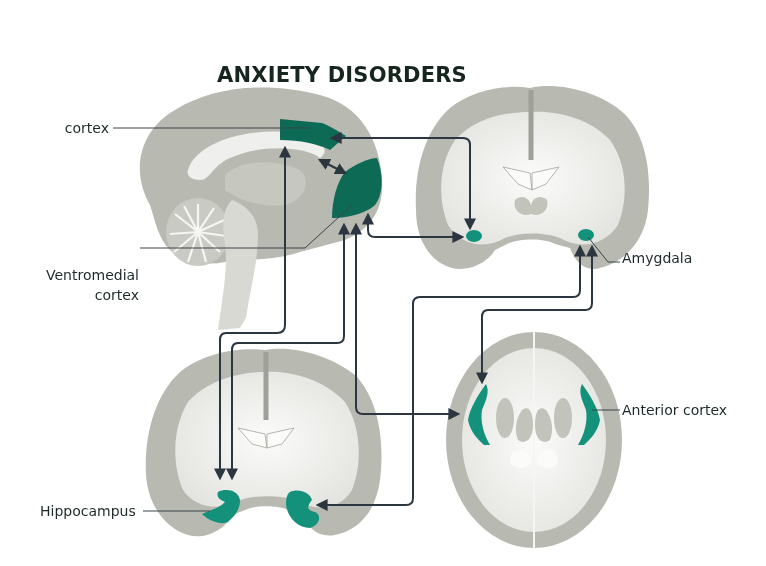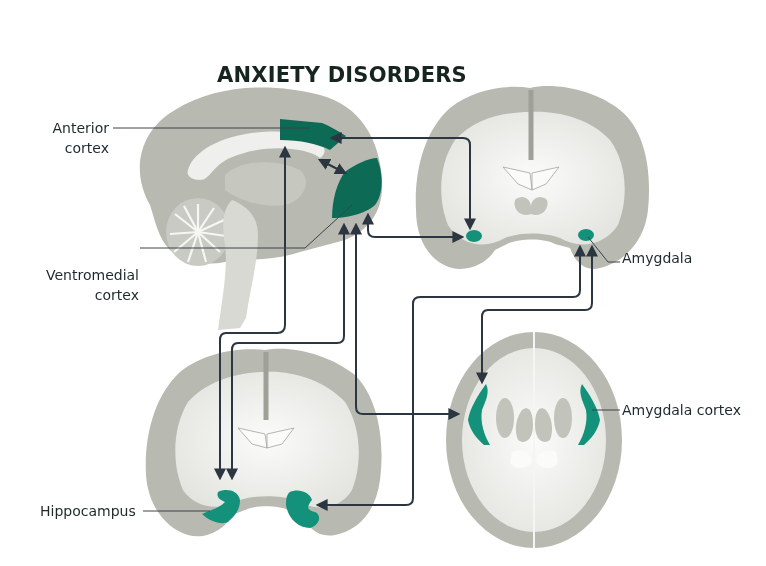--- a/index.html
+++ b/index.html
@@ -101,26 +101,25 @@
   <g stroke="#3a4448" stroke-width="1" fill="none">
     <path d="M113,128 L310,128"></path>
     <path d="M140,248 L305,248 L352,205"></path>
     <path d="M588,237 L608,262 L620,262"></path>
     <path d="M143,511 L210,511"></path>
     <path d="M592,410 L620,410"></path>
   </g>
 </svg>
 
 <div class="label right-align" style="left:20px; top:118px; width:89px;">
-  <div>Anterior</div>
   <div>cortex</div>
 </div>
 
 <div class="label right-align" style="left:20px; top:238px; width:119px;margin-top:27px;">
   <div>Ventromedial</div>
   <div>cortex</div>
 </div>
 
 <div class="label" style="left:622px; top:248px;">Amygdala</div>
 
 <div class="label" style="left:40px; top:501px;">Hippocampus</div>
 
-<div class="label" style="left:622px; top:400px;">Amygdala cortex</div>
+<div class="label" style="left:622px; top:400px;">Anterior cortex</div>
 
 </body></html>

